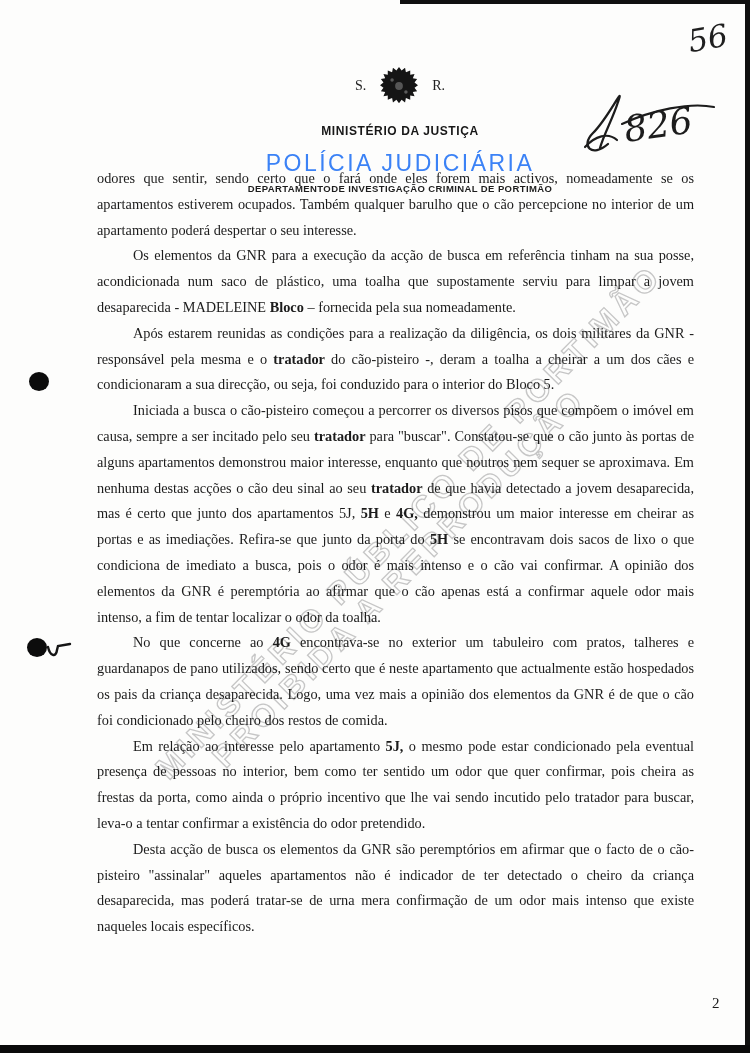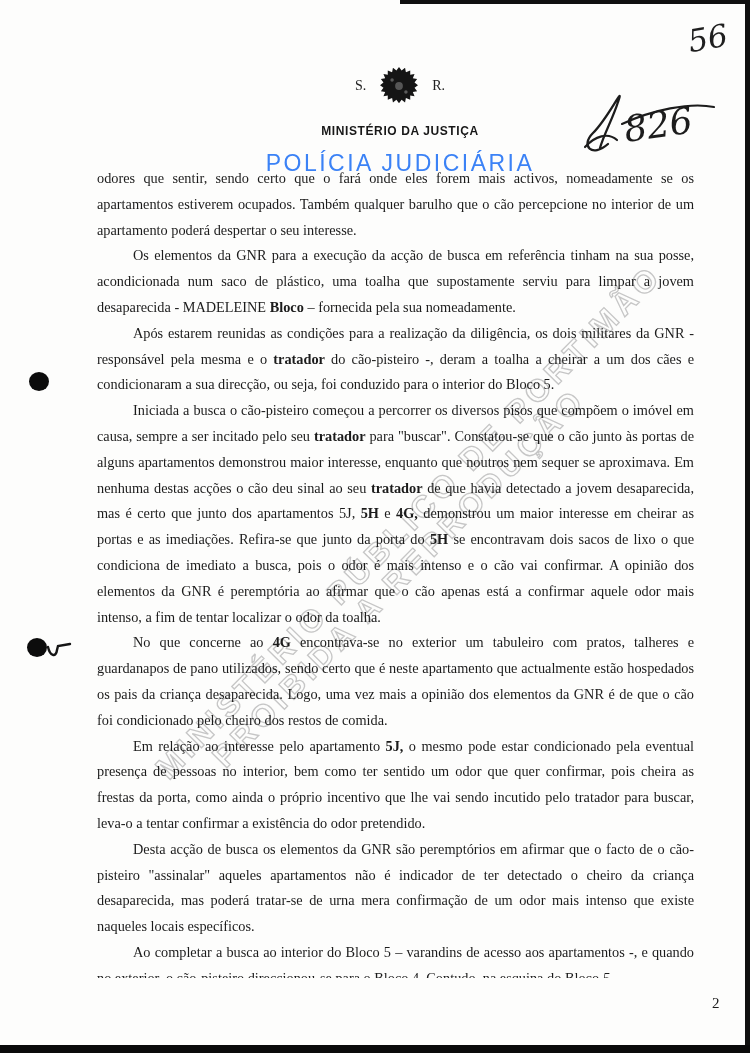--- a/index.html
+++ b/index.html
@@ -75,31 +75,31 @@
       <svg width="38" height="40" viewBox="0 0 44 46">
         <path fill="#151515" d="M22 1l3 4 4-3 1 5 5-2v5l5-1-2 5 5 1-3 4 4 3-4 3 3 4-5 1 2 5-5-1v5l-5-2-1 5-4-3-3 4-3-4-4 3-1-5-5 2v-5l-5 1 2-5-5-1 3-4-4-3 4-3-3-4 5-1-2-5 5 1v-5l5 2 1-5 4 3z"></path>
         <circle cx="22" cy="23" r="4.5" fill="#fff" opacity="0.28"></circle>
         <circle cx="14" cy="16" r="2" fill="#fff" opacity="0.3"></circle>
         <circle cx="30" cy="30" r="2" fill="#fff" opacity="0.3"></circle>
       </svg>
       <span class="crest-initial">R.</span>
     </div>
     <div class="ministry">MINISTÉRIO DA JUSTIÇA</div>
     <div class="pj-title">POLÍCIA JUDICIÁRIA</div>
+    <div class="department">DEPARTAMENTODE INVESTIGAÇÃO CRIMINAL DE PORTIMÃO</div>
   </div>
 
   <div class="watermark wm-1">MINISTÉRIO PÚBLICO DE PORTIMÃO</div>
   <div class="watermark wm-2">PROIBIDA A REPRODUÇÃO</div>
 
   <div class="docbody">
       <p><span>odores que sentir, sendo certo que o fará onde eles forem mais activos, nomeadamente se os apartamentos estiverem ocupados. Também qualquer barulho que o cão percepcione no interior de um apartamento poderá despertar o seu interesse.</span></p>
       <p class="indent"><span>Os elementos da GNR para a execução da acção de busca em referência tinham na sua posse, acondicionada num saco de plástico, uma toalha que supostamente serviu para limpar a jovem desaparecida - MADELEINE </span><span class="b">Bloco</span><span> – fornecida pela sua nomeadamente.</span></p>
       <p class="indent"><span>Após estarem reunidas as condições para a realização da diligência, os dois militares da GNR - responsável pela mesma e o </span><span class="b">tratador</span><span> do cão-pisteiro -, deram a toalha a cheirar a um dos cães e condicionaram a sua direcção, ou seja, foi conduzido para o interior do Bloco 5.</span></p>
       <p class="indent"><span>Iniciada a busca o cão-pisteiro começou a percorrer os diversos pisos que compõem o imóvel em causa, sempre a ser incitado pelo seu </span><span class="b">tratador</span><span> para "buscar". Constatou-se que o cão junto às portas de alguns apartamentos demonstrou maior interesse, enquanto que noutros nem sequer se aproximava. Em nenhuma destas acções o cão deu sinal ao seu </span><span class="b">tratador</span><span> de que havia detectado a jovem desaparecida, mas é certo que junto dos apartamentos 5J, </span><span class="b">5H</span><span> e </span><span class="b">4G,</span><span> demonstrou um maior interesse em cheirar as portas e as imediações. Refira-se que junto da porta do </span><span class="b">5H</span><span> se encontravam dois sacos de lixo o que condiciona de imediato a busca, pois o odor é mais intenso e o cão vai confirmar. A opinião dos elementos da GNR é peremptória ao afirmar que o cão apenas está a confirmar aquele odor mais intenso, a fim de tentar localizar o odor da toalha.</span></p>
       <p class="indent"><span>No que concerne ao </span><span class="b">4G</span><span> encontrava-se no exterior um tabuleiro com pratos, talheres e guardanapos de pano utilizados, sendo certo que é neste apartamento que actualmente estão hospedados os pais da criança desaparecida. Logo, uma vez mais a opinião dos elementos da GNR é de que o cão foi condicionado pelo cheiro dos restos de comida.</span></p>
       <p class="indent"><span>Em relação ao interesse pelo apartamento </span><span class="b">5J,</span><span> o mesmo pode estar condicionado pela eventual presença de pessoas no interior, bem como ter sentido um odor que quer confirmar, pois cheira as frestas da porta, como ainda o próprio incentivo que lhe vai sendo incutido pelo tratador para buscar, leva-o a tentar confirmar a existência do odor pretendido.</span></p>
       <p class="indent"><span>Desta acção de busca os elementos da GNR são peremptórios em afirmar que o facto de o cão-pisteiro "assinalar" aqueles apartamentos não é indicador de ter detectado o cheiro da criança desaparecida, mas poderá tratar-se de urna mera confirmação de um odor mais intenso que existe naqueles locais específicos.</span></p>
-      <p class="indent"><span>Ao completar a busca ao interior do Bloco 5 – varandins de acesso aos apartamentos -, e quando no exterior, o cão-pisteiro direccionou-se para o Bloco 4. Contudo, na esquina do Bloco </span><span class="i">5,</span></p>
     </div>
 
   <div class="page-number">2</div>
 
 </div>
 
 </body></html>

